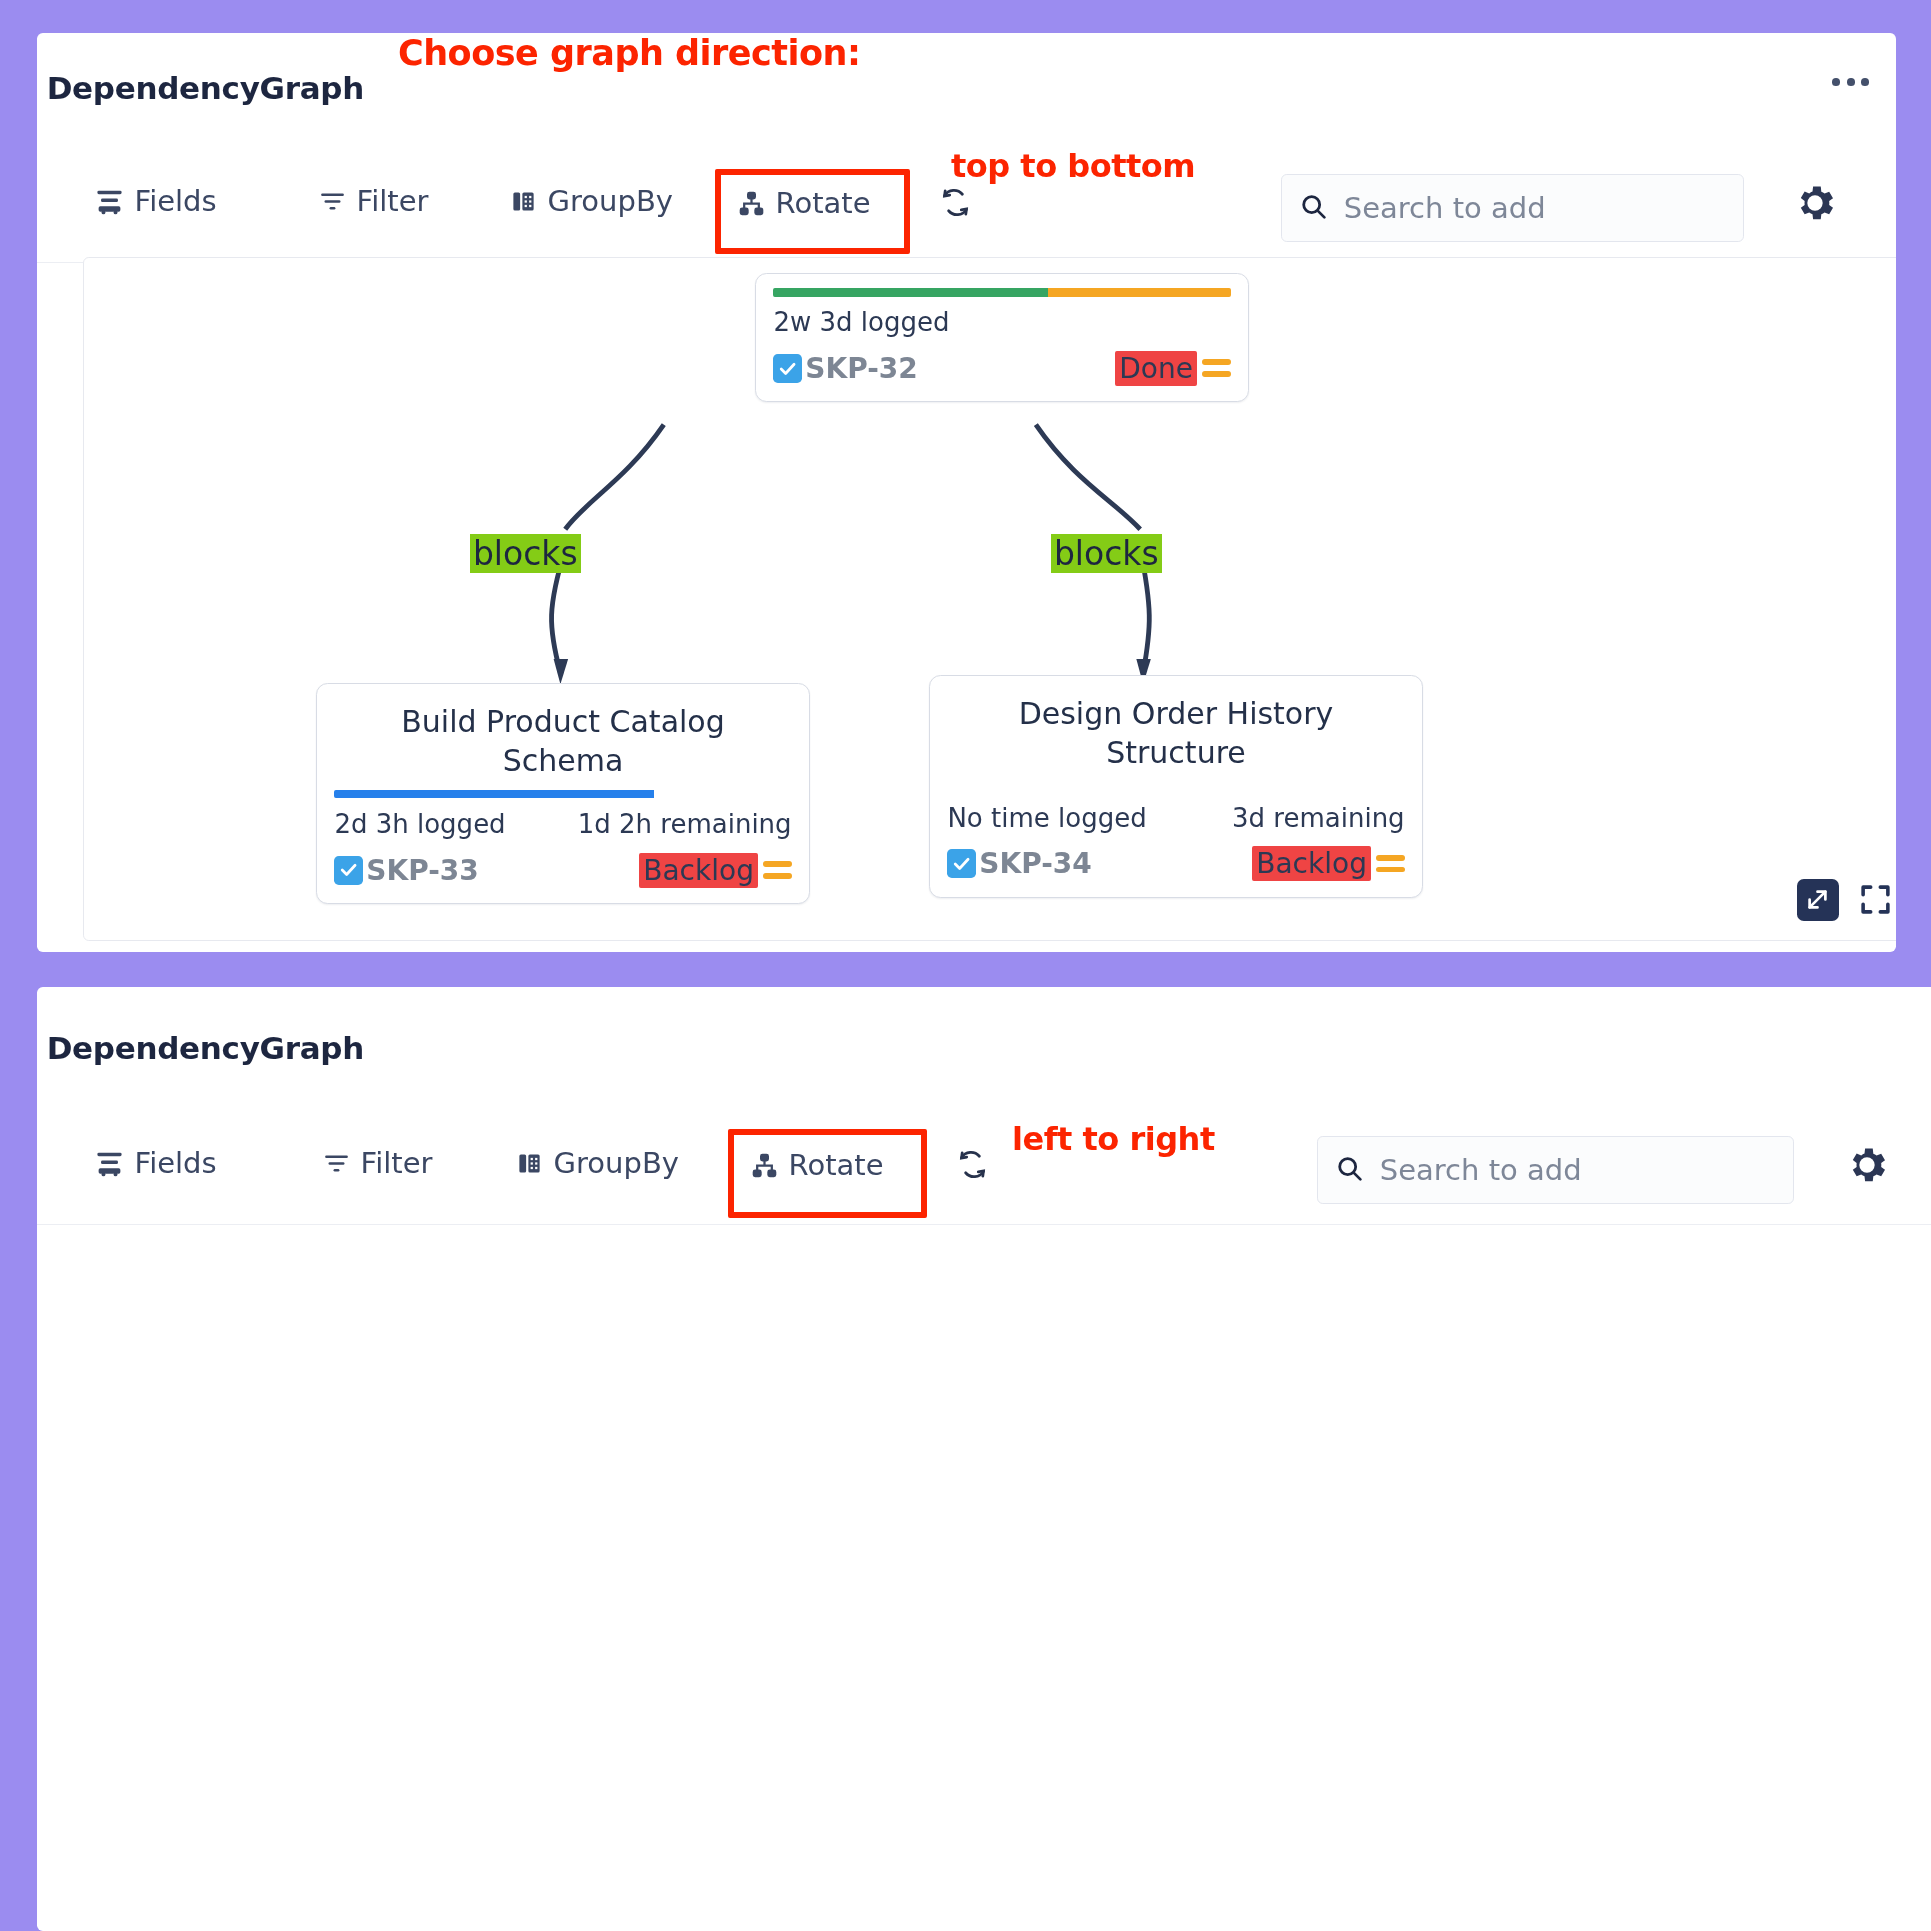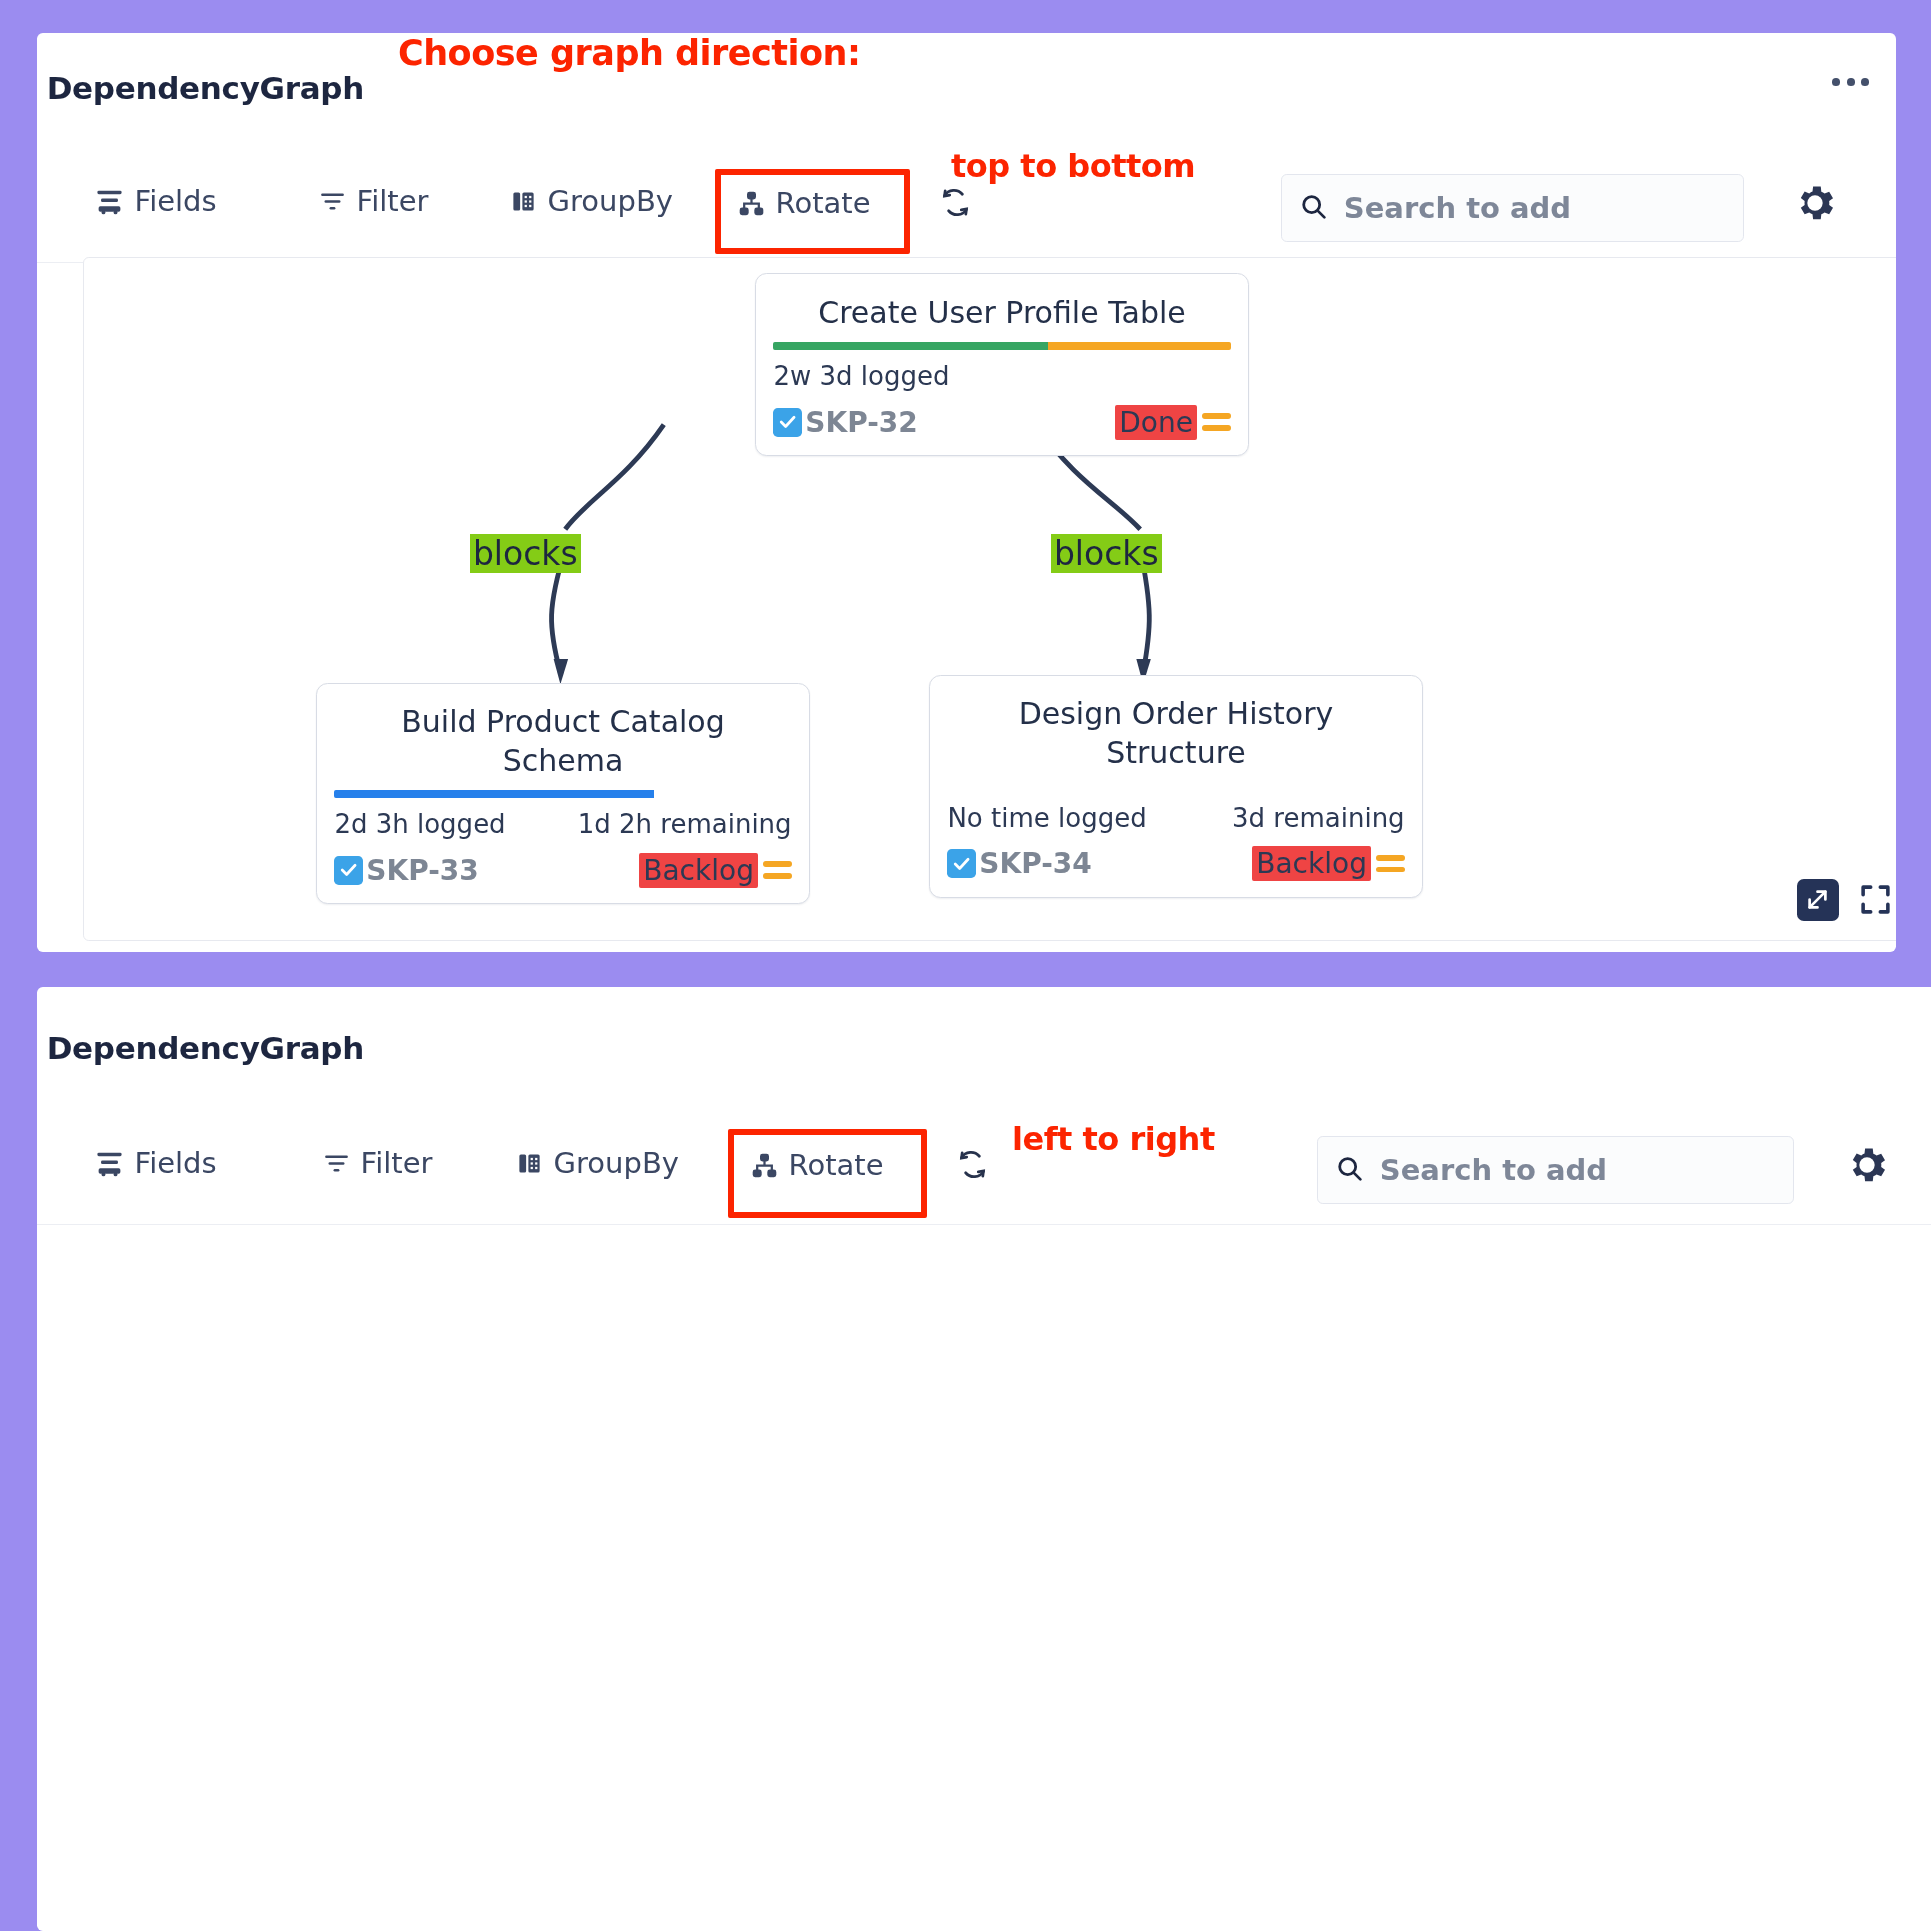--- a/index.html
+++ b/index.html
@@ -70,21 +70,21 @@
   }
 
   
   .search-box {
     position: absolute; top: 17.4px;
     height: 68px; border: 1.9px solid #e3e6ee; border-radius: 5.8px;
     background: #fbfcfd;
     display: flex; align-items: center; padding: 0 17.4px; gap: 15.4px;
     cursor: text;
   }
-  .search-box .ph { font-size: 29px; color: #7e8798; font-weight: bold; }
+  .search-box .ph { font-size: 29px; color: #7e8798; }
   .gear-btn { position: absolute; top: 23px; cursor: pointer; }
 
   
   .canvas {
     position: absolute; left: 9.7px; right: 9.7px;
     border: 1.9px solid #e7e9ef; border-radius: 5.8px; background: #fff;
     overflow: hidden;
   }
   #canvas-top    { top: 224px; height: 684px; left: 46px; width: 1839px; }
 
@@ -240,21 +240,20 @@
       <svg class="edges" viewBox="0 0 1901 704" preserveAspectRatio="none">
         <path d="M 600 172 C 560 230, 520 250, 498 280" stroke="#2d3a55" stroke-width="5" fill="none"></path>
         <path d="M 498 300 C 480 360, 480 380, 493 428" stroke="#2d3a55" stroke-width="5" fill="none"></path>
         <path d="M 486 414 L 493 440 L 501 414 Z" fill="#2d3a55"></path>
         <path d="M 985 172 C 1025 230, 1065 250, 1093 280" stroke="#2d3a55" stroke-width="5" fill="none"></path>
         <path d="M 1093 300 C 1105 360, 1105 380, 1096 428" stroke="#2d3a55" stroke-width="5" fill="none"></path>
         <path d="M 1089 414 L 1096 440 L 1104 414 Z" fill="#2d3a55"></path>
       </svg>
 
       <div class="node" style="left:671px; top:15.4px; width:494px;">
-        <div class="node-title">Create User Profile Table</div>
         <div class="bar">
           <span style="width:60%; background:#36a562;"></span>
           <span style="width:40%; background:#f5a623;"></span>
         </div>
         <div class="times">
           <span class="one">2w 3d logged</span>
           <span></span>
         </div>
         <div class="node-foot">
           <div class="key-wrap">

